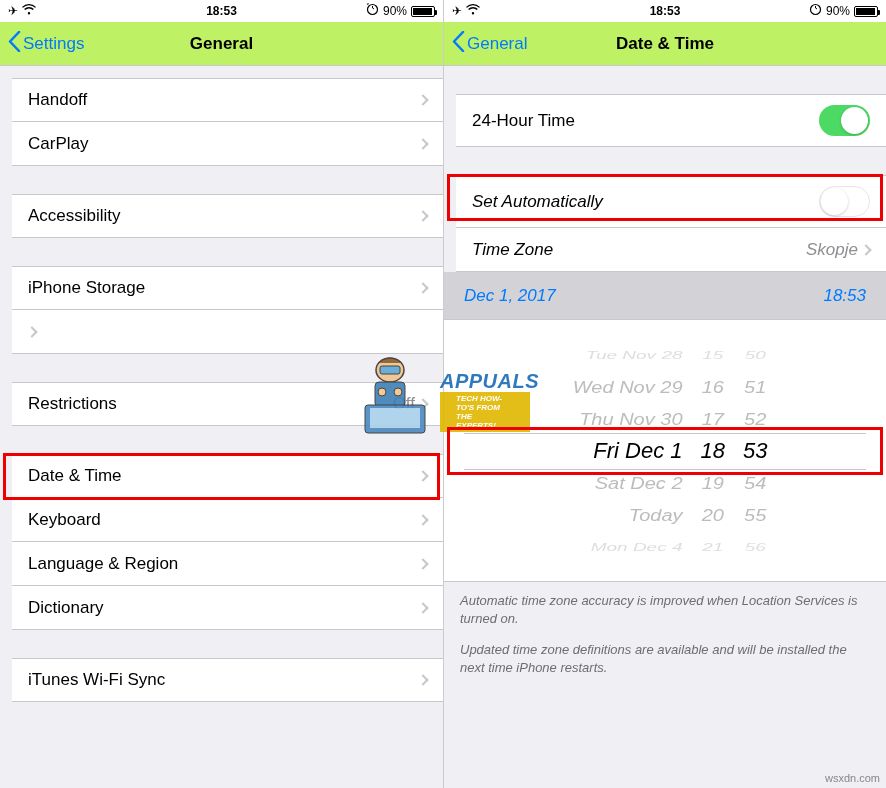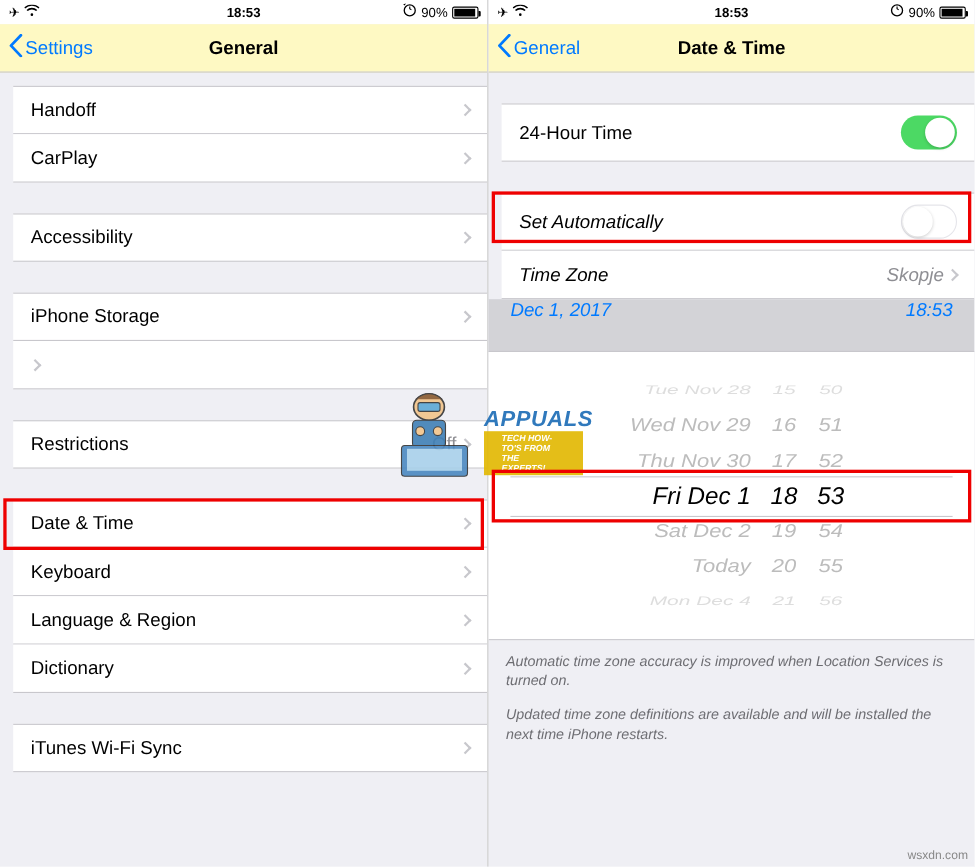--- a/index.html
+++ b/index.html
@@ -28,21 +28,21 @@
     align-items: center;
     justify-content: space-between;
     padding: 0 8px;
     font-size: 12px;
     font-weight: 500;
   }
   .sb-left, .sb-right { display: flex; align-items: center; gap: 4px; }
   .sb-time { position: absolute; left: 50%; transform: translateX(-50%); font-weight: 600; }
   .navbar {
     height: 44px;
-    background: #fef9c3;
+    background: #bef264;
     border-bottom: 1px solid #c8c7cc;
     position: relative;
     display: flex;
     align-items: center;
     padding: 0 8px;
   }
   .navbar .back {
     display: flex;
     align-items: center;
     color: #007aff;
@@ -94,21 +94,21 @@
     position: absolute;
     border: 3px solid #e00;
     pointer-events: none;
     z-index: 50;
   }
   
   .dtrow {
     background: #d3d3d7;
     height: 48px;
     display: flex;
-    align-items: flex-start;
+    align-items: center;
     justify-content: space-between;
     padding: 0 20px;
     font-size: 17px;
     color: #007aff;
     border-bottom: 0.5px solid #c8c7cc;
   }
   
   .picker {
     background: #fff;
     height: 262px;

